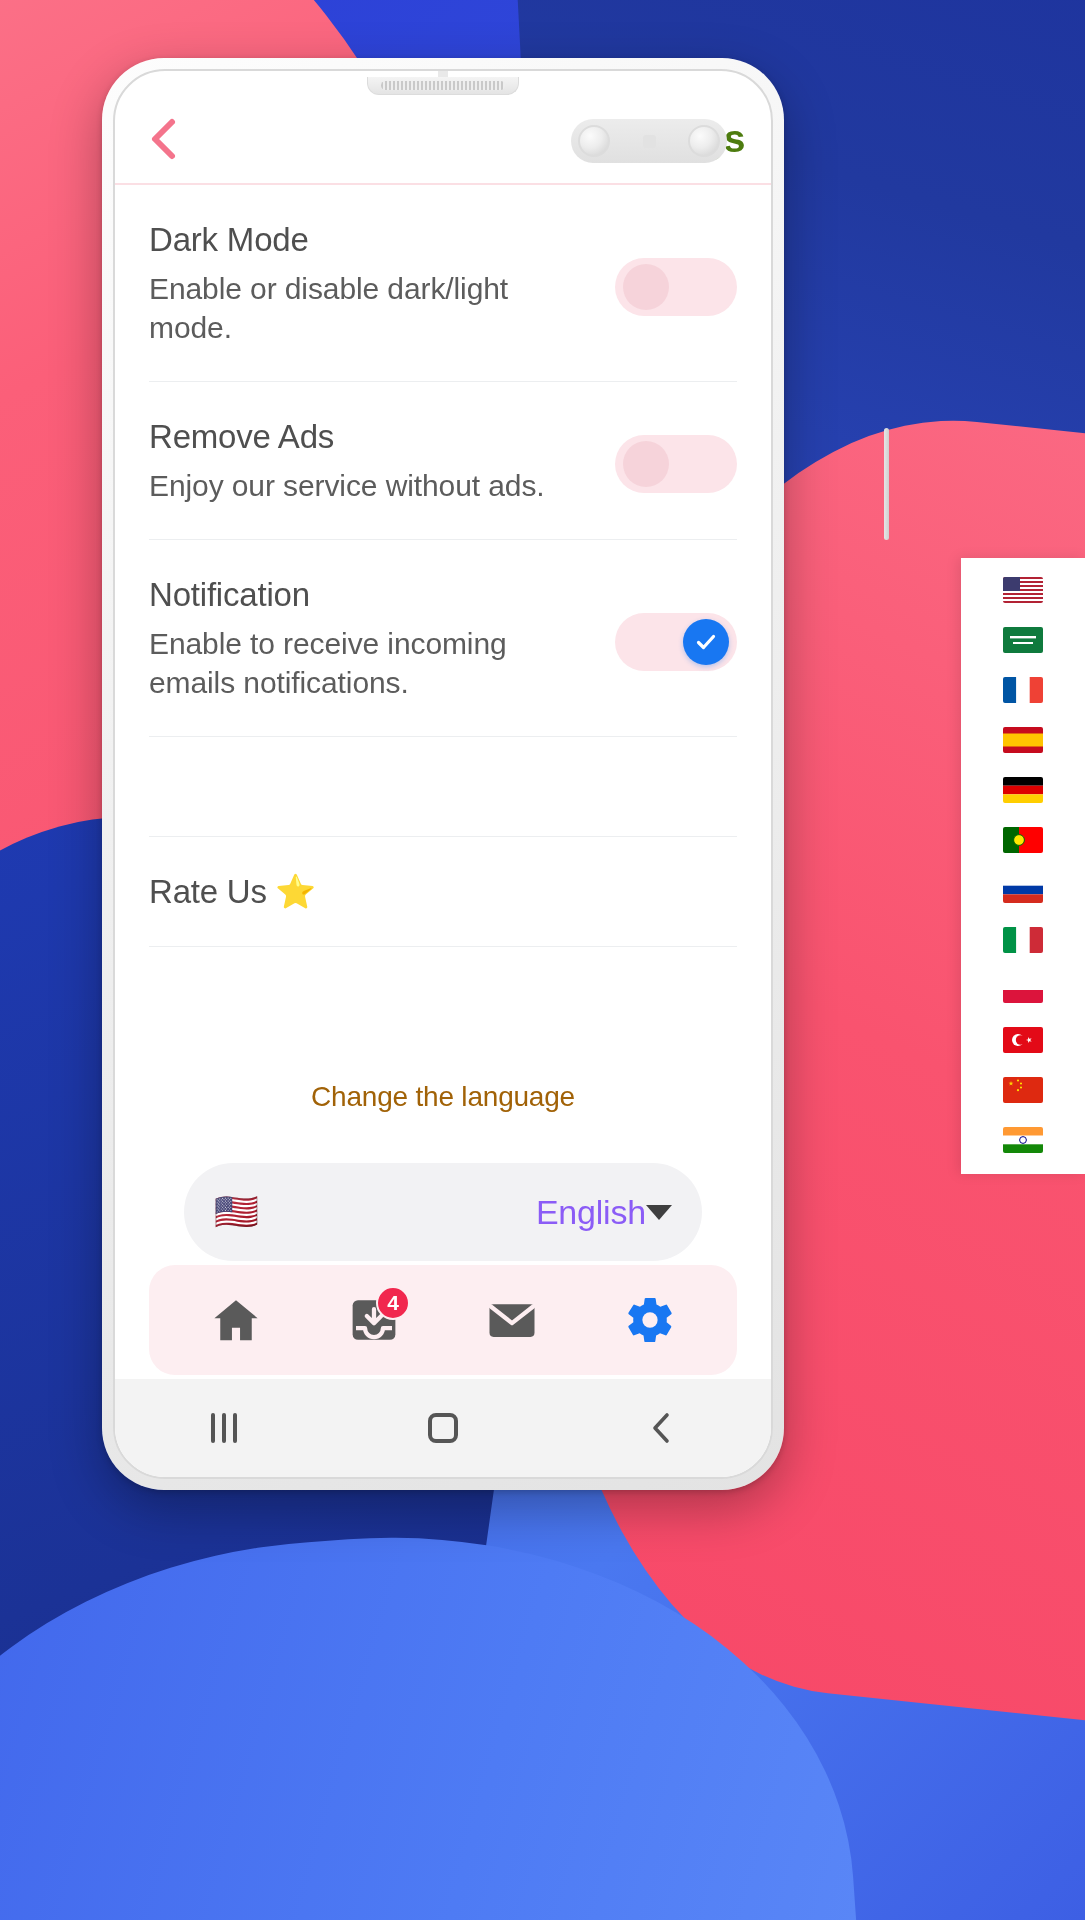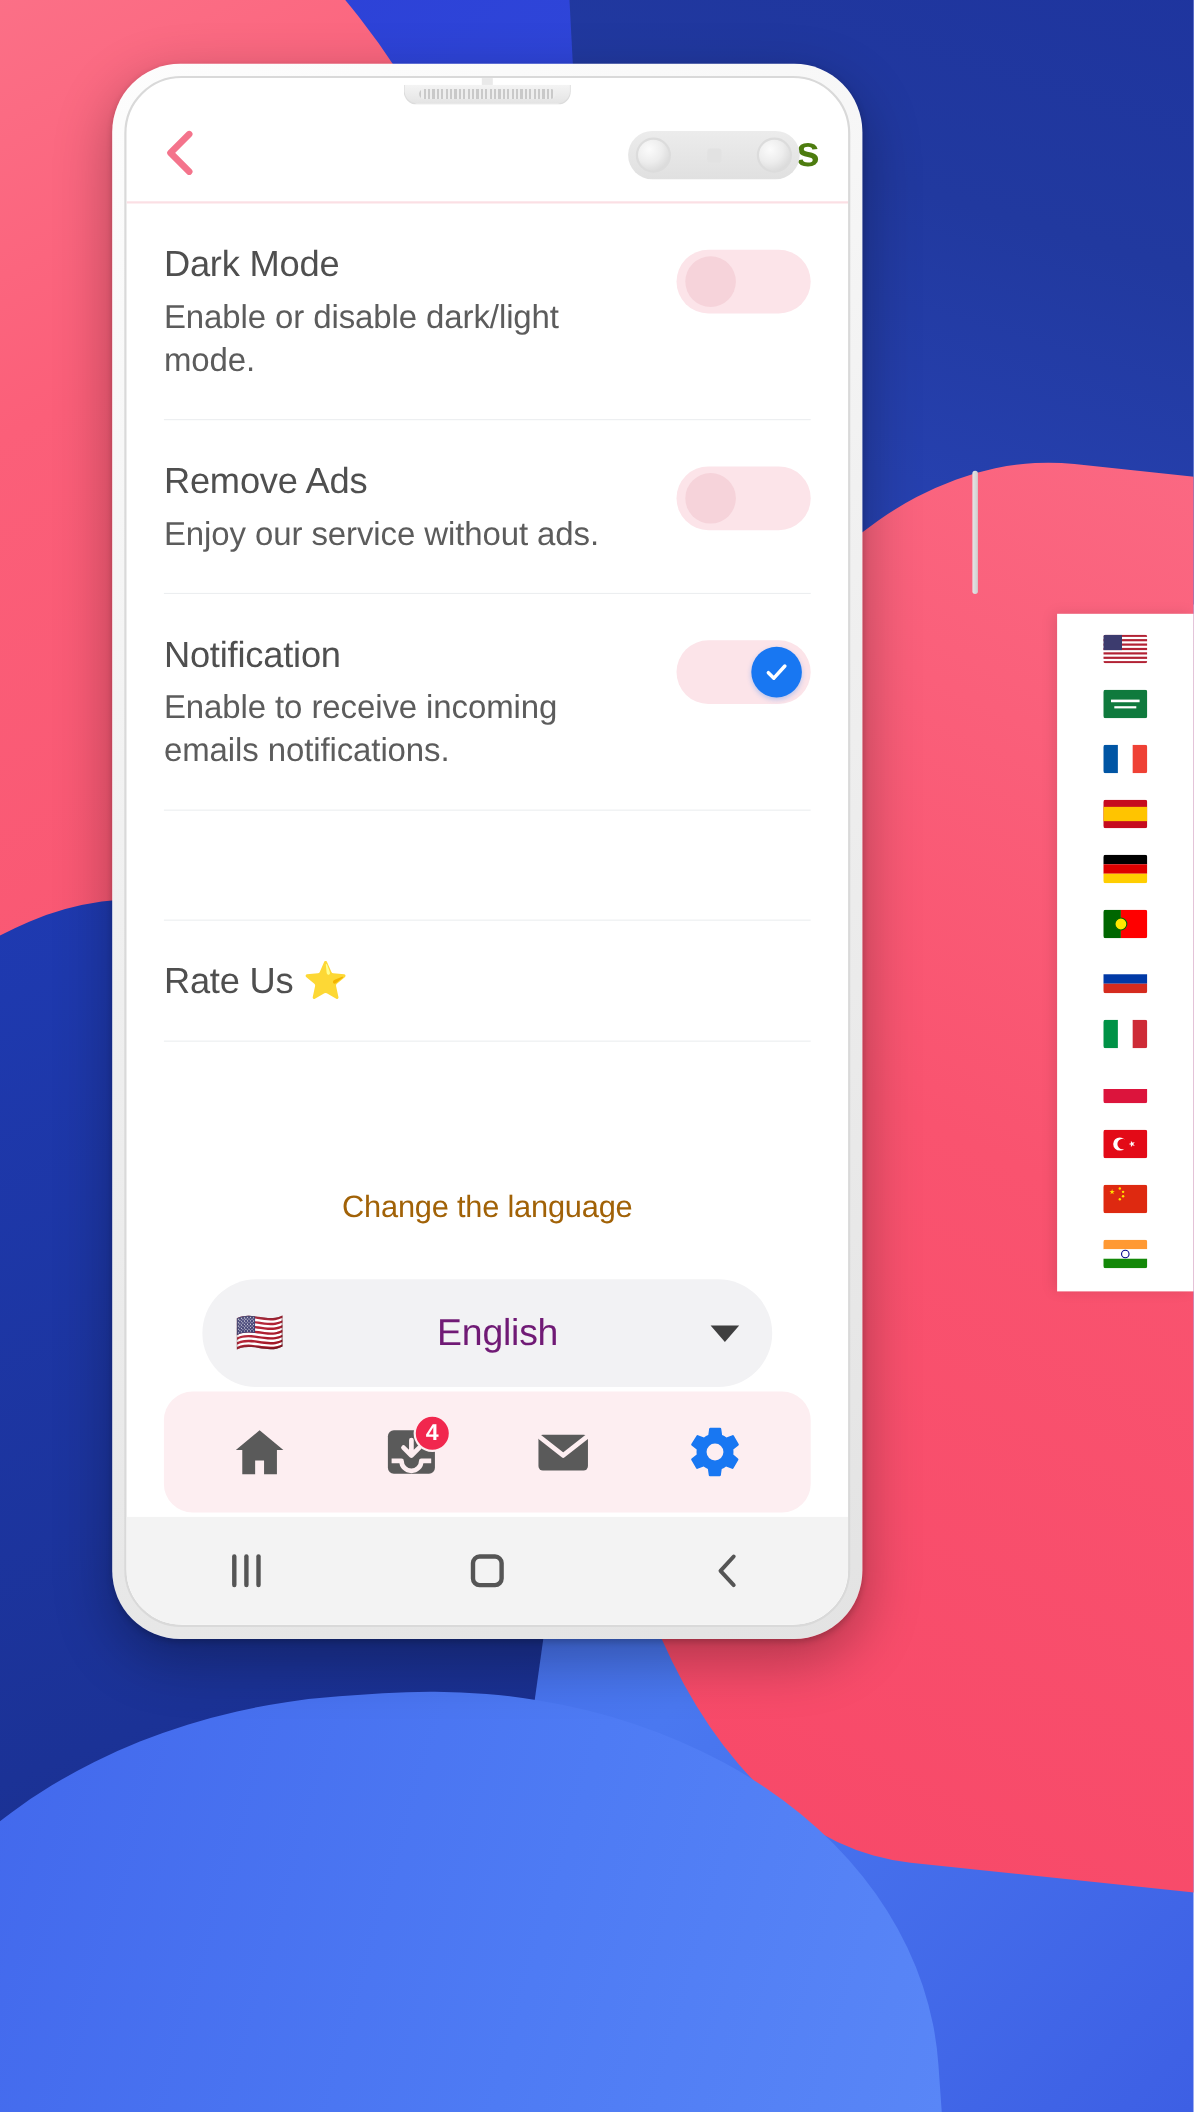--- a/index.html
+++ b/index.html
@@ -144,21 +144,21 @@
     background: #e2e2e2;
   }
 
   
   .settings-list {
     position: absolute;
     left: 0; right: 0; top: 114px;
     padding: 0 34px;
   }
   .setting-row {
-    display: flex; align-items: flex-start;
+    display: flex; align-items: center;
     padding: 36px 0 34px 0;
     border-bottom: 1px solid #eceef0;
     min-height: 100px;
     gap: 36px;
   }
   .setting-text { flex: 1; padding-right: 12px; }
   .setting-title {
     font-size: 33px; color: #4f4f4f;
     font-weight: 500; line-height: 1.18;
     letter-spacing: -0.2px;
@@ -210,22 +210,22 @@
     margin: 50px auto 0 auto;
     width: 518px; height: 98px;
     border-radius: 49px;
     background: #f2f2f4;
     display: flex; align-items: center;
     padding: 0 30px;
     cursor: pointer;
   }
   .lang-flag { font-size: 36px; line-height: 1; }
   .lang-name {
-    flex: 1; text-align: center;
-    font-size: 34px; color: #701a75;
+    flex: 1; text-align: right;
+    font-size: 34px; color: #8b5cf6;
     letter-spacing: -0.2px;
   }
   .caret {
     width: 0; height: 0;
     border-left: 13px solid transparent;
     border-right: 13px solid transparent;
     border-top: 15px solid #3f3f3f;
   }
 
   

